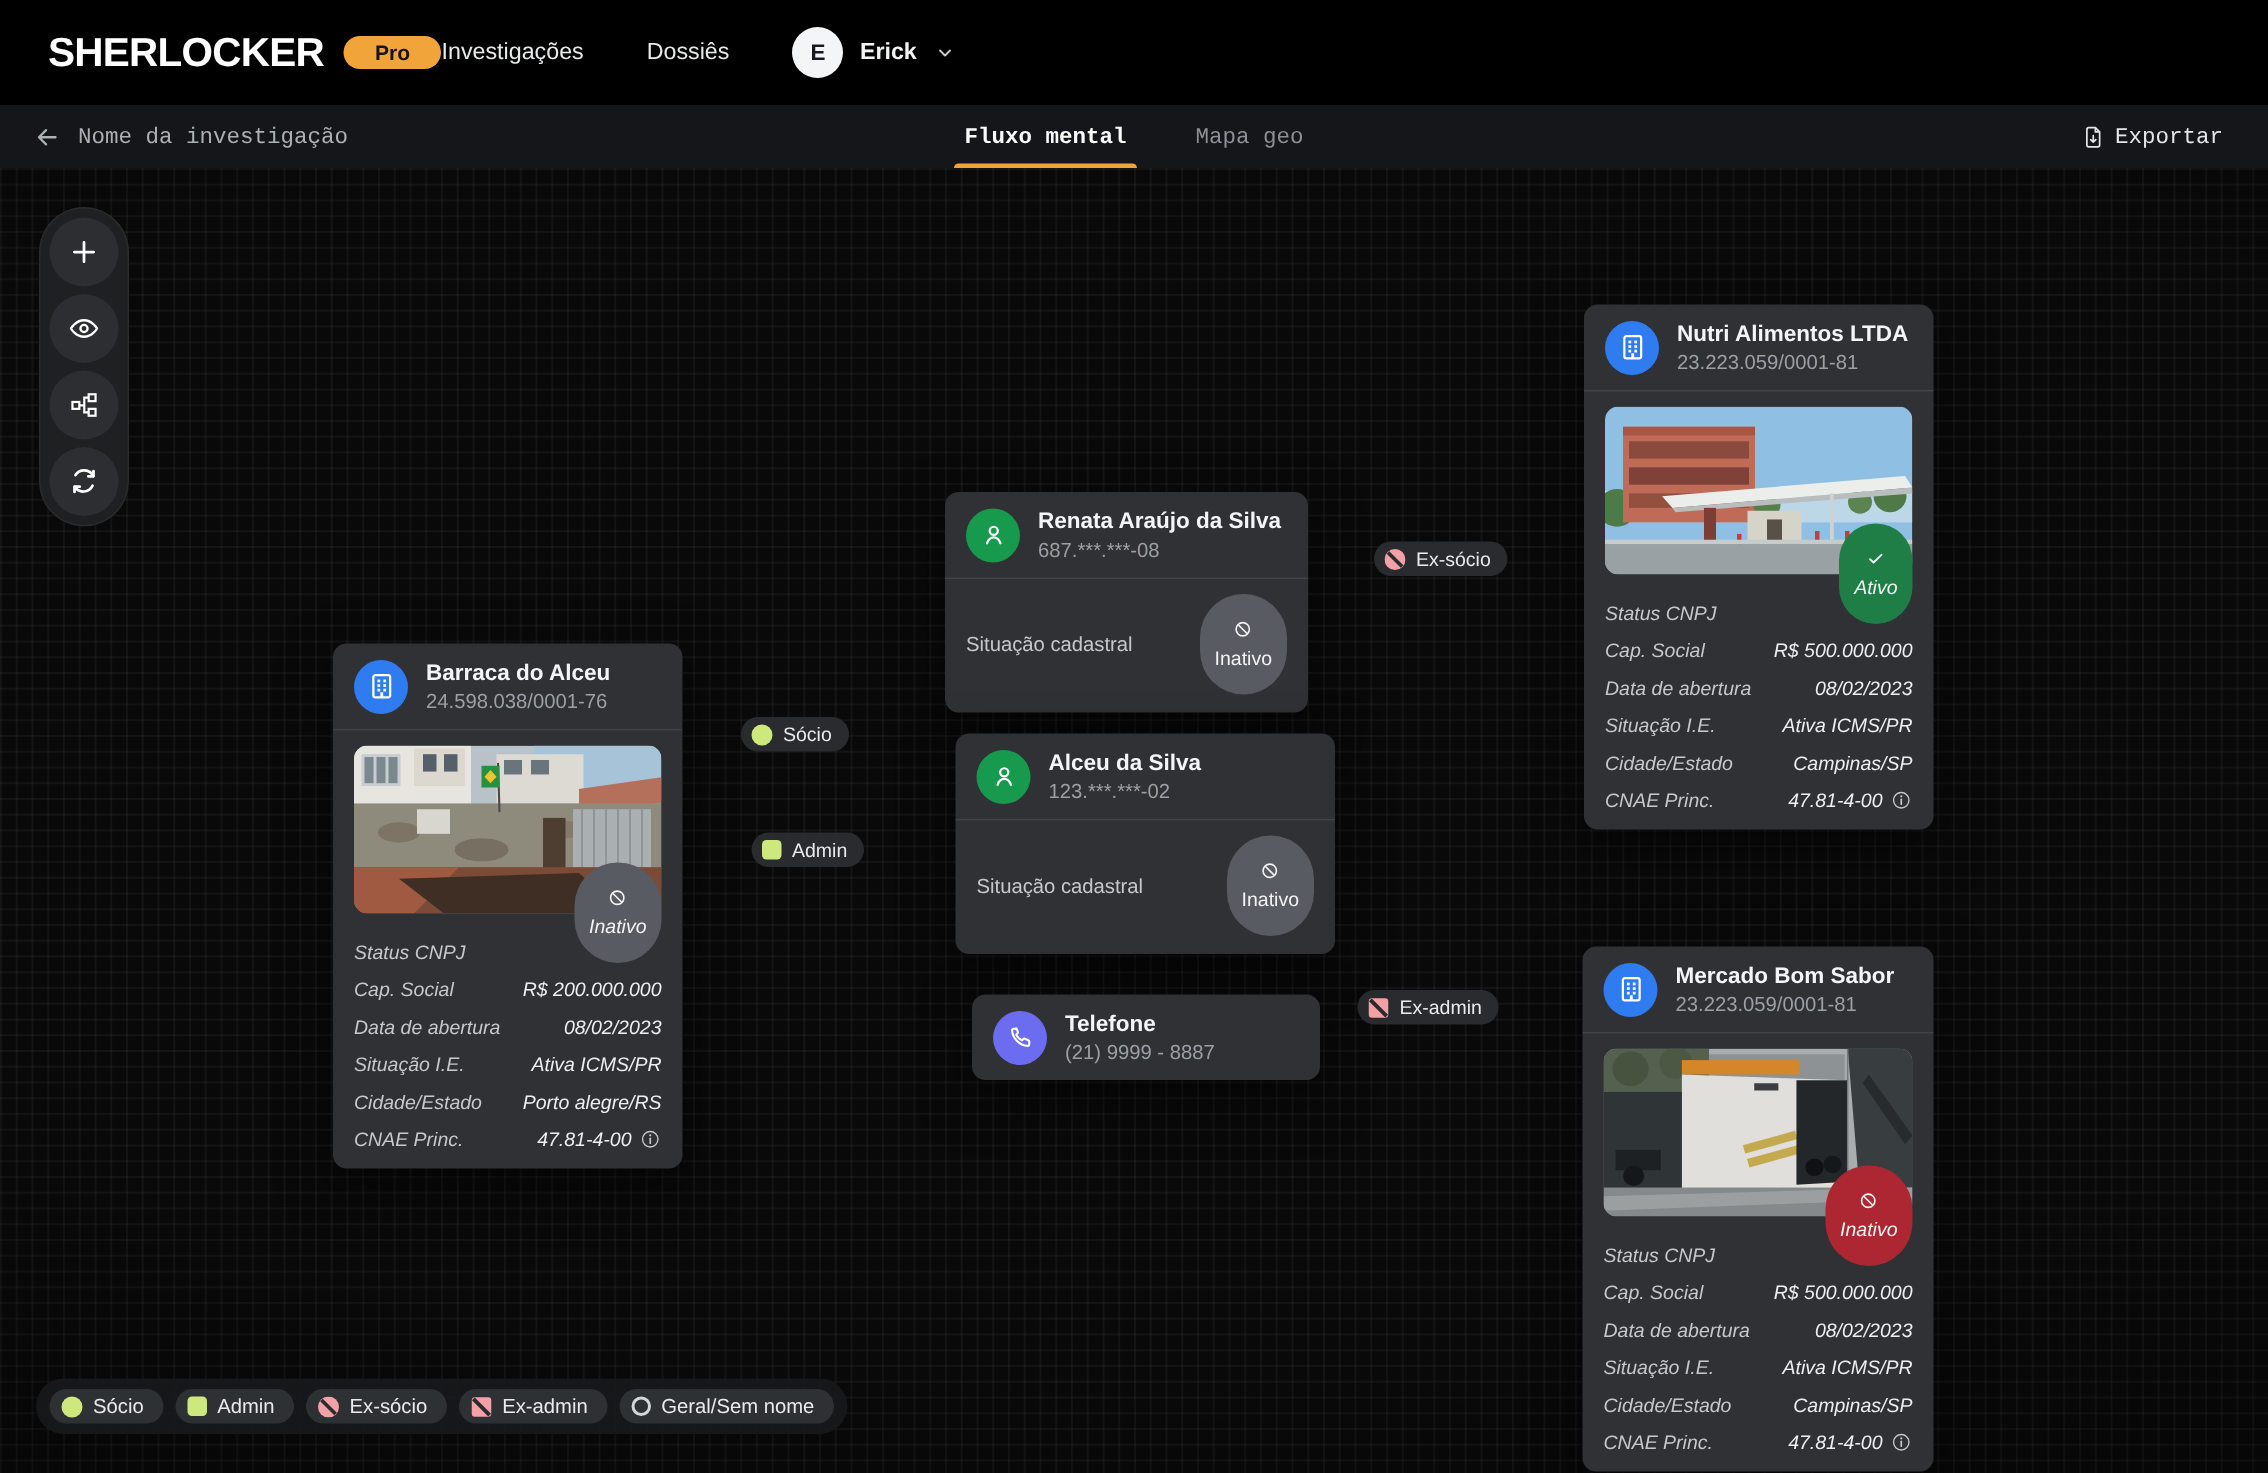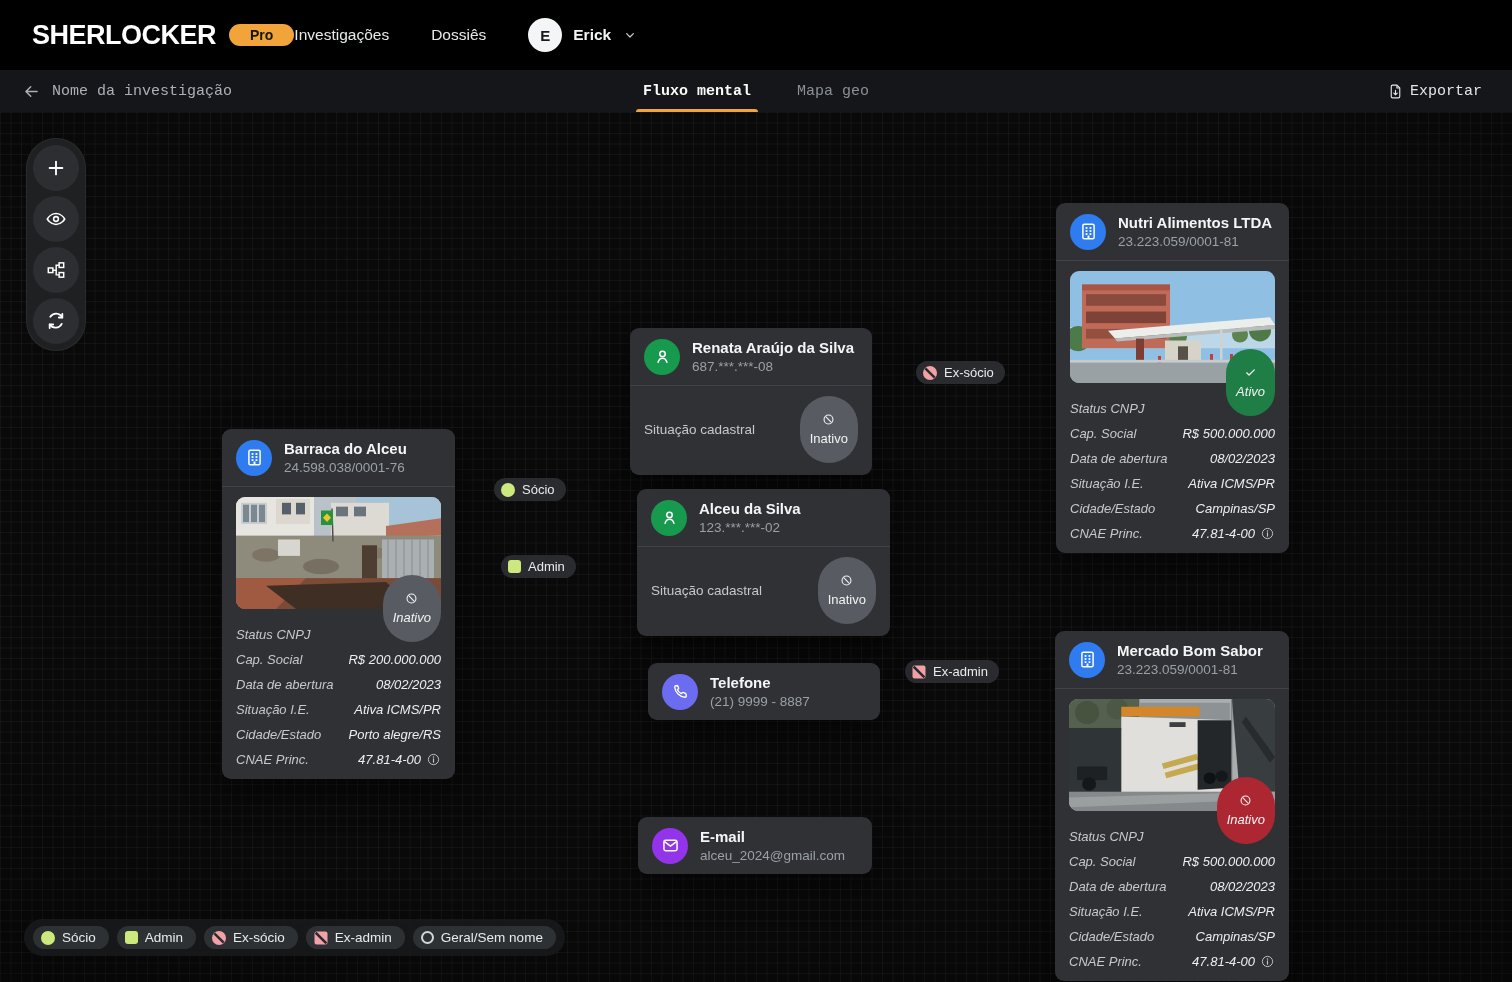--- a/index.html
+++ b/index.html
@@ -425,33 +425,20 @@
               <use href="#i-phone"></use>
             </svg>
           </span>
         <div>
           <div class="card-title">Telefone</div>
           <div class="card-sub">(21) 9999 - 8887</div>
         </div>
       </div>
     </article>
 
-    <article class="card" style="left:618px; top:705px; width:234px;">
-      <div class="card-head">
-        <span class="navatar purple">
-            <svg>
-              <use href="#i-mail"></use>
-            </svg>
-          </span>
-        <div>
-          <div class="card-title">E-mail</div>
-          <div class="card-sub">alceu_2024@gmail.com</div>
-        </div>
-      </div>
-    </article>
 
     <article class="card" style="left:1036px; top:91px; width:233px;">
       <div class="card-head">
         <span class="navatar blue">
             <svg>
               <use href="#i-building"></use>
             </svg>
           </span>
         <div>
           <div class="card-title">Nutri Alimentos LTDA</div>

